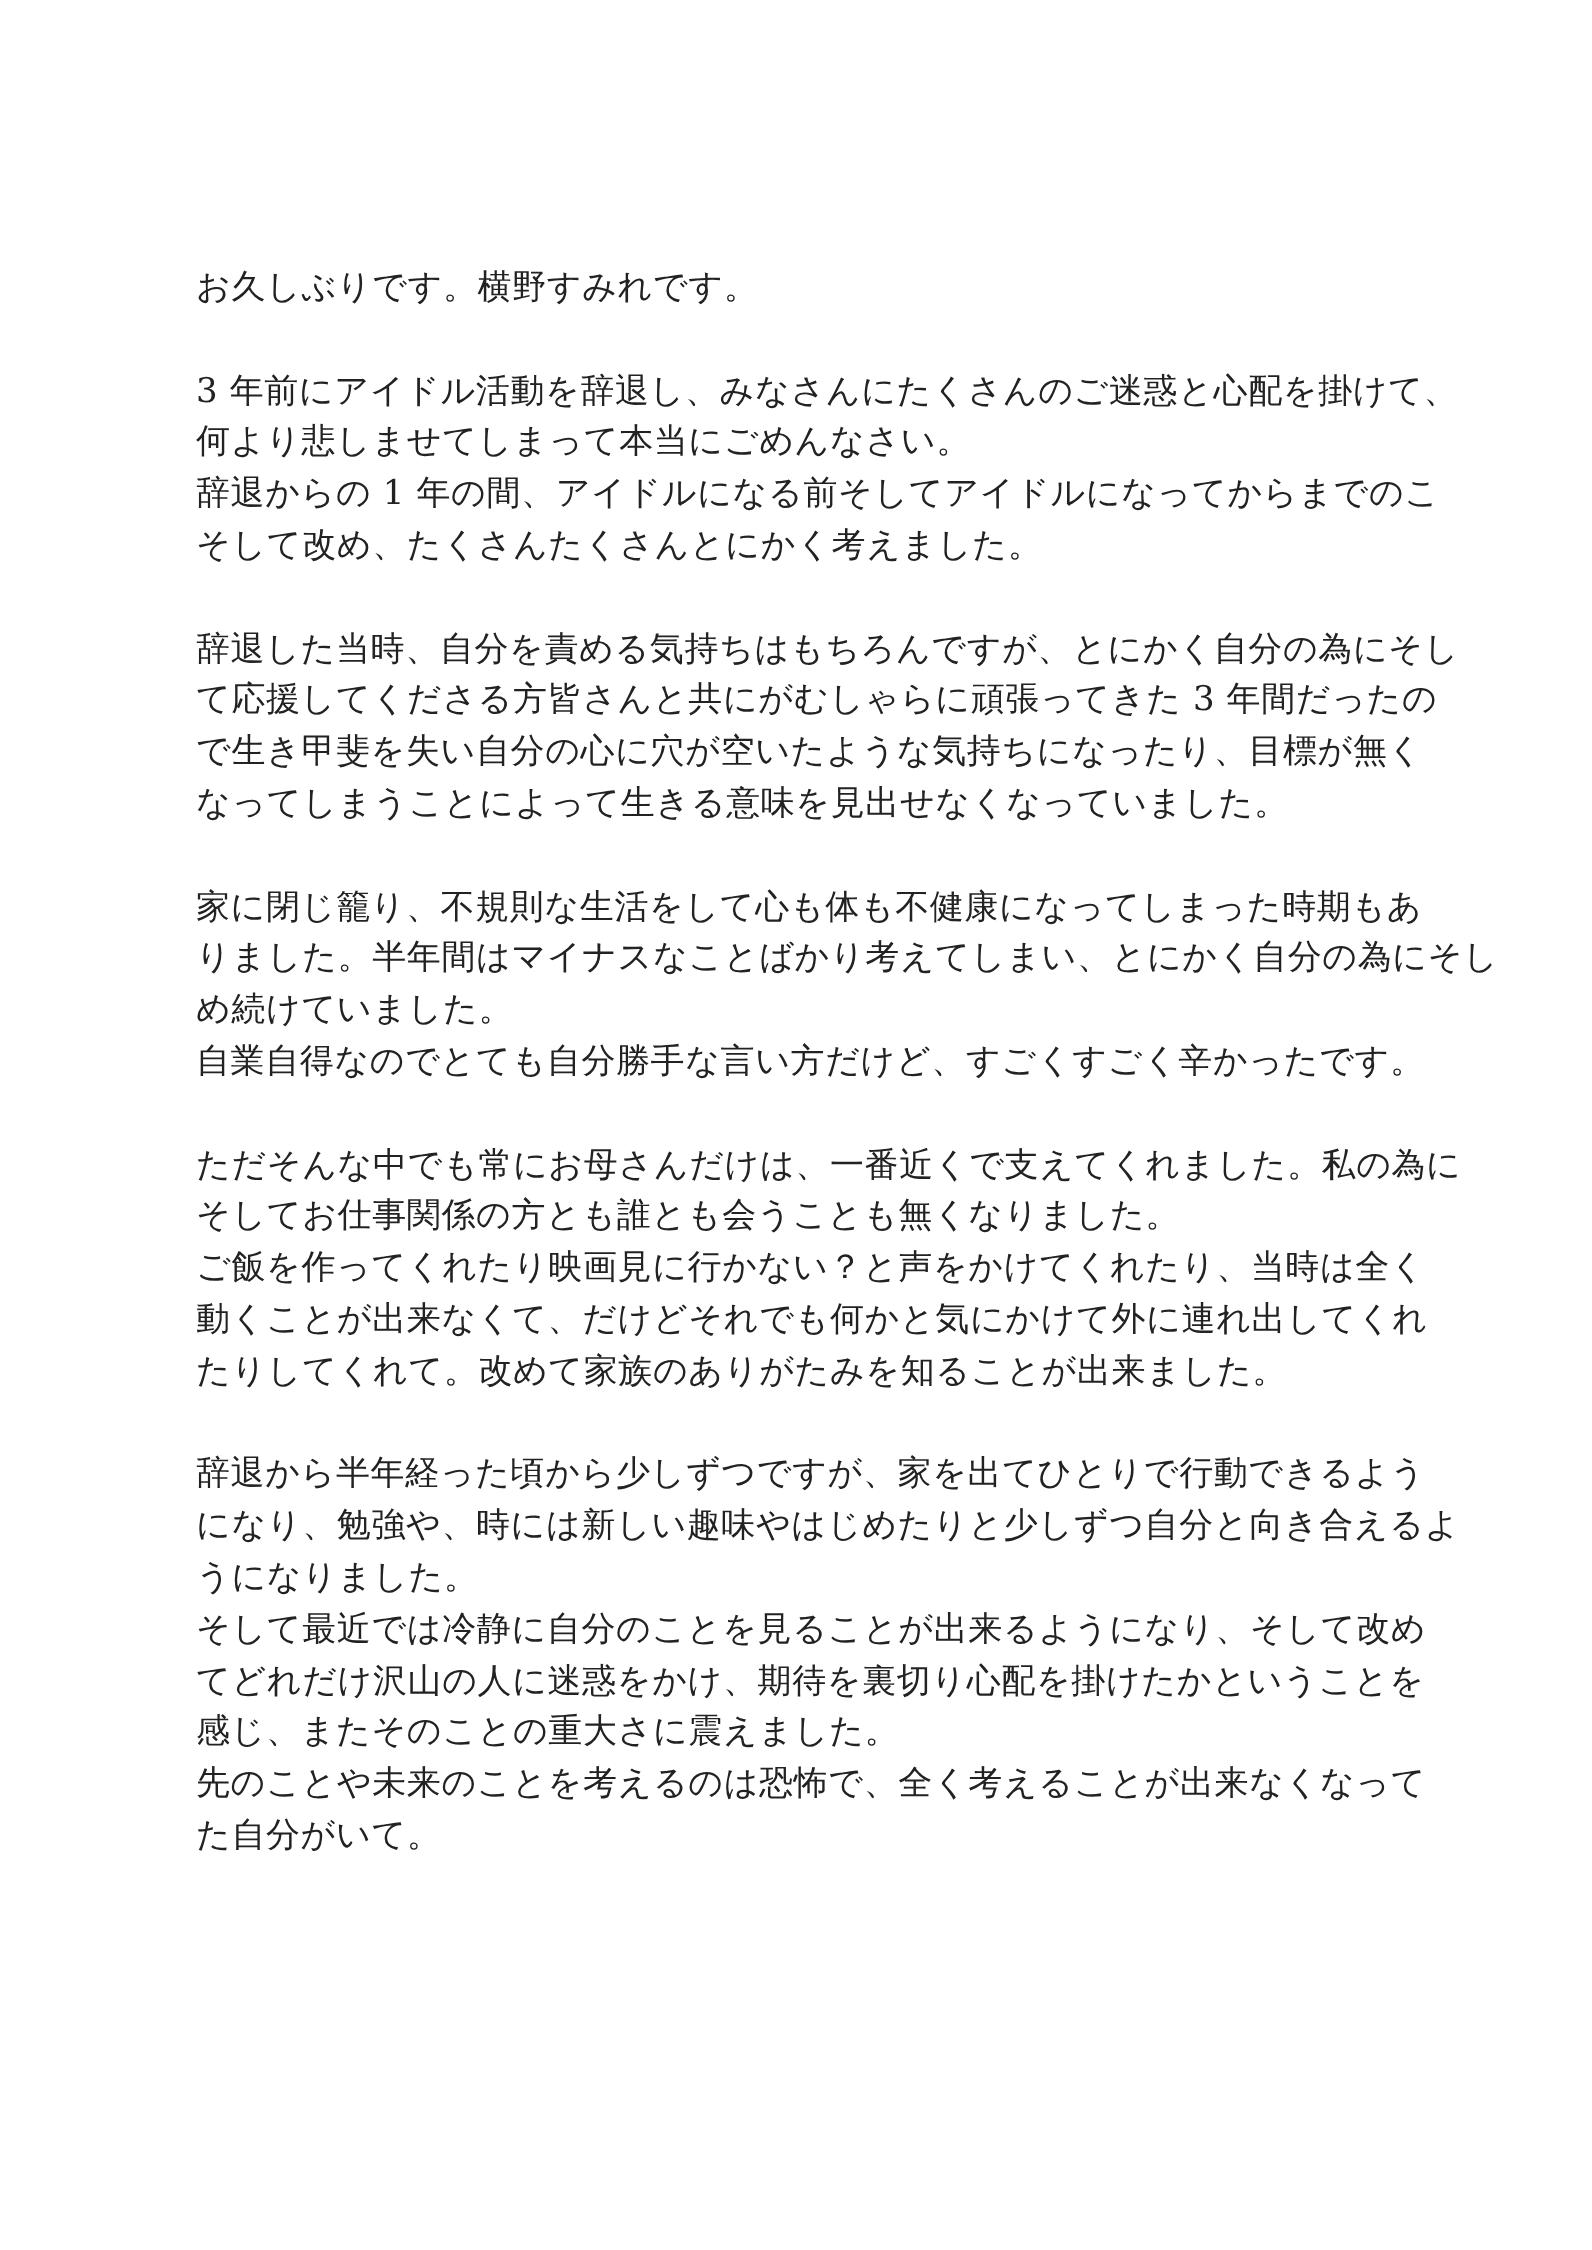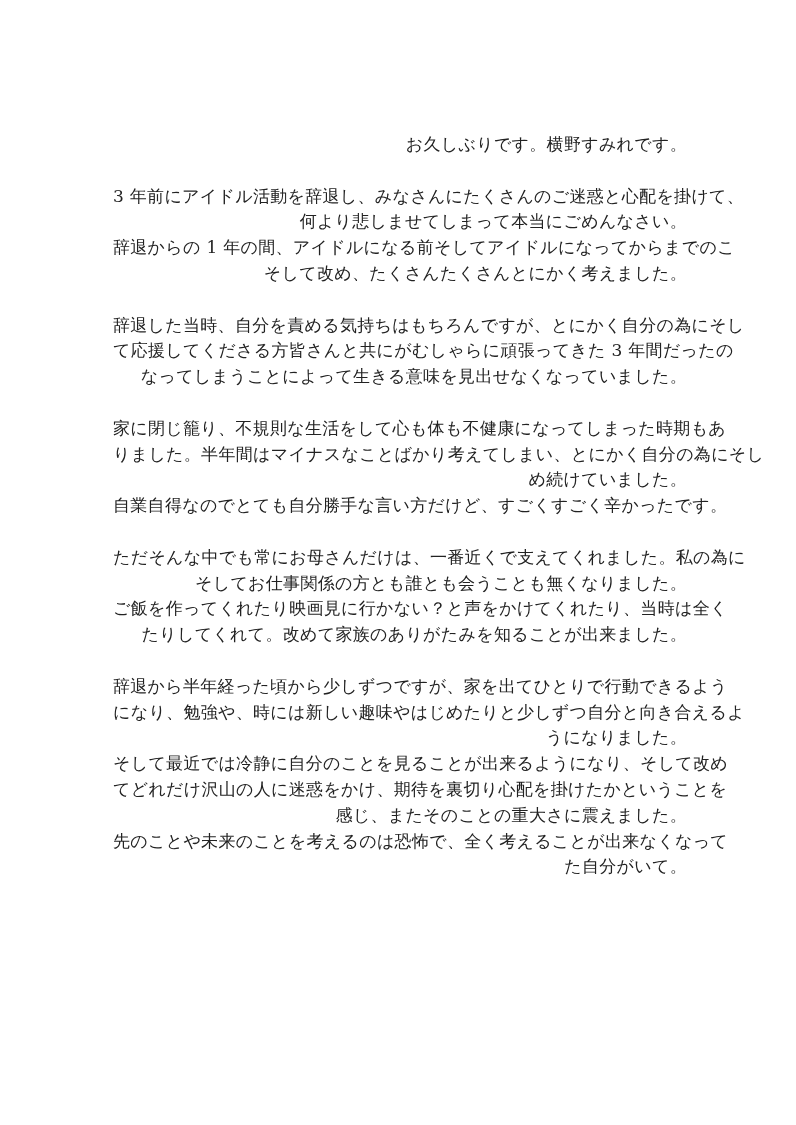--- a/index.html
+++ b/index.html
@@ -1,27 +1,26 @@
 <!DOCTYPE html>
 <html><head>
 <meta charset="utf-8">
 <style>
   html, body { margin: 0; padding: 0; background: #ffffff; }
   body { width: 796px; height: 1125px; position: relative; overflow: hidden; }
   .page {
     position: absolute;
-    left: 113px;
+    left: 98px;
     top: 132px;
     width: 574px;
     font-family: "DejaVu Serif", "Liberation Serif", serif;
     font-size: 17px;
     line-height: 25.8px;
     color: #222222;
     letter-spacing: 0.3px;
-    text-align: right;
   }
   .line { white-space: nowrap; height: 25.8px; }
   .blank { height: 25.8px; }
 </style>
 </head>
 <body>
 
 <div class="page">
   <div>
     <div class="line">お久しぶりです。横野すみれです。</div>
@@ -32,36 +31,38 @@
     <div class="line">3 年前にアイドル活動を辞退し、みなさんにたくさんのご迷惑と心配を掛けて、</div>
     <div class="line">何より悲しませてしまって本当にごめんなさい。</div>
     <div class="line">辞退からの 1 年の間、アイドルになる前そしてアイドルになってからまでのこ</div>
     <div class="line">そして改め、たくさんたくさんとにかく考えました。</div>
   </div>
   <div class="blank"></div>
 
   <div>
     <div class="line">辞退した当時、自分を責める気持ちはもちろんですが、とにかく自分の為にそし</div>
     <div class="line">て応援してくださる方皆さんと共にがむしゃらに頑張ってきた 3 年間だったの</div>
+    <div class="line">で生き甲斐を失い自分の心に穴が空いたような気持ちになったり、目標が無く</div>
     <div class="line">なってしまうことによって生きる意味を見出せなくなっていました。</div>
   </div>
   <div class="blank"></div>
 
   <div>
     <div class="line">家に閉じ籠り、不規則な生活をして心も体も不健康になってしまった時期もあ</div>
     <div class="line">りました。半年間はマイナスなことばかり考えてしまい、とにかく自分の為にそし</div>
     <div class="line">め続けていました。</div>
     <div class="line">自業自得なのでとても自分勝手な言い方だけど、すごくすごく辛かったです。</div>
   </div>
   <div class="blank"></div>
 
   <div>
     <div class="line">ただそんな中でも常にお母さんだけは、一番近くで支えてくれました。私の為に</div>
     <div class="line">そしてお仕事関係の方とも誰とも会うことも無くなりました。</div>
     <div class="line">ご飯を作ってくれたり映画見に行かない？と声をかけてくれたり、当時は全く</div>
+    <div class="line">動くことが出来なくて、だけどそれでも何かと気にかけて外に連れ出してくれ</div>
     <div class="line">たりしてくれて。改めて家族のありがたみを知ることが出来ました。</div>
   </div>
   <div class="blank"></div>
 
   <div>
     <div class="line">辞退から半年経った頃から少しずつですが、家を出てひとりで行動できるよう</div>
     <div class="line">になり、勉強や、時には新しい趣味やはじめたりと少しずつ自分と向き合えるよ</div>
     <div class="line">うになりました。</div>
     <div class="line">そして最近では冷静に自分のことを見ることが出来るようになり、そして改め</div>
     <div class="line">てどれだけ沢山の人に迷惑をかけ、期待を裏切り心配を掛けたかということを</div>

